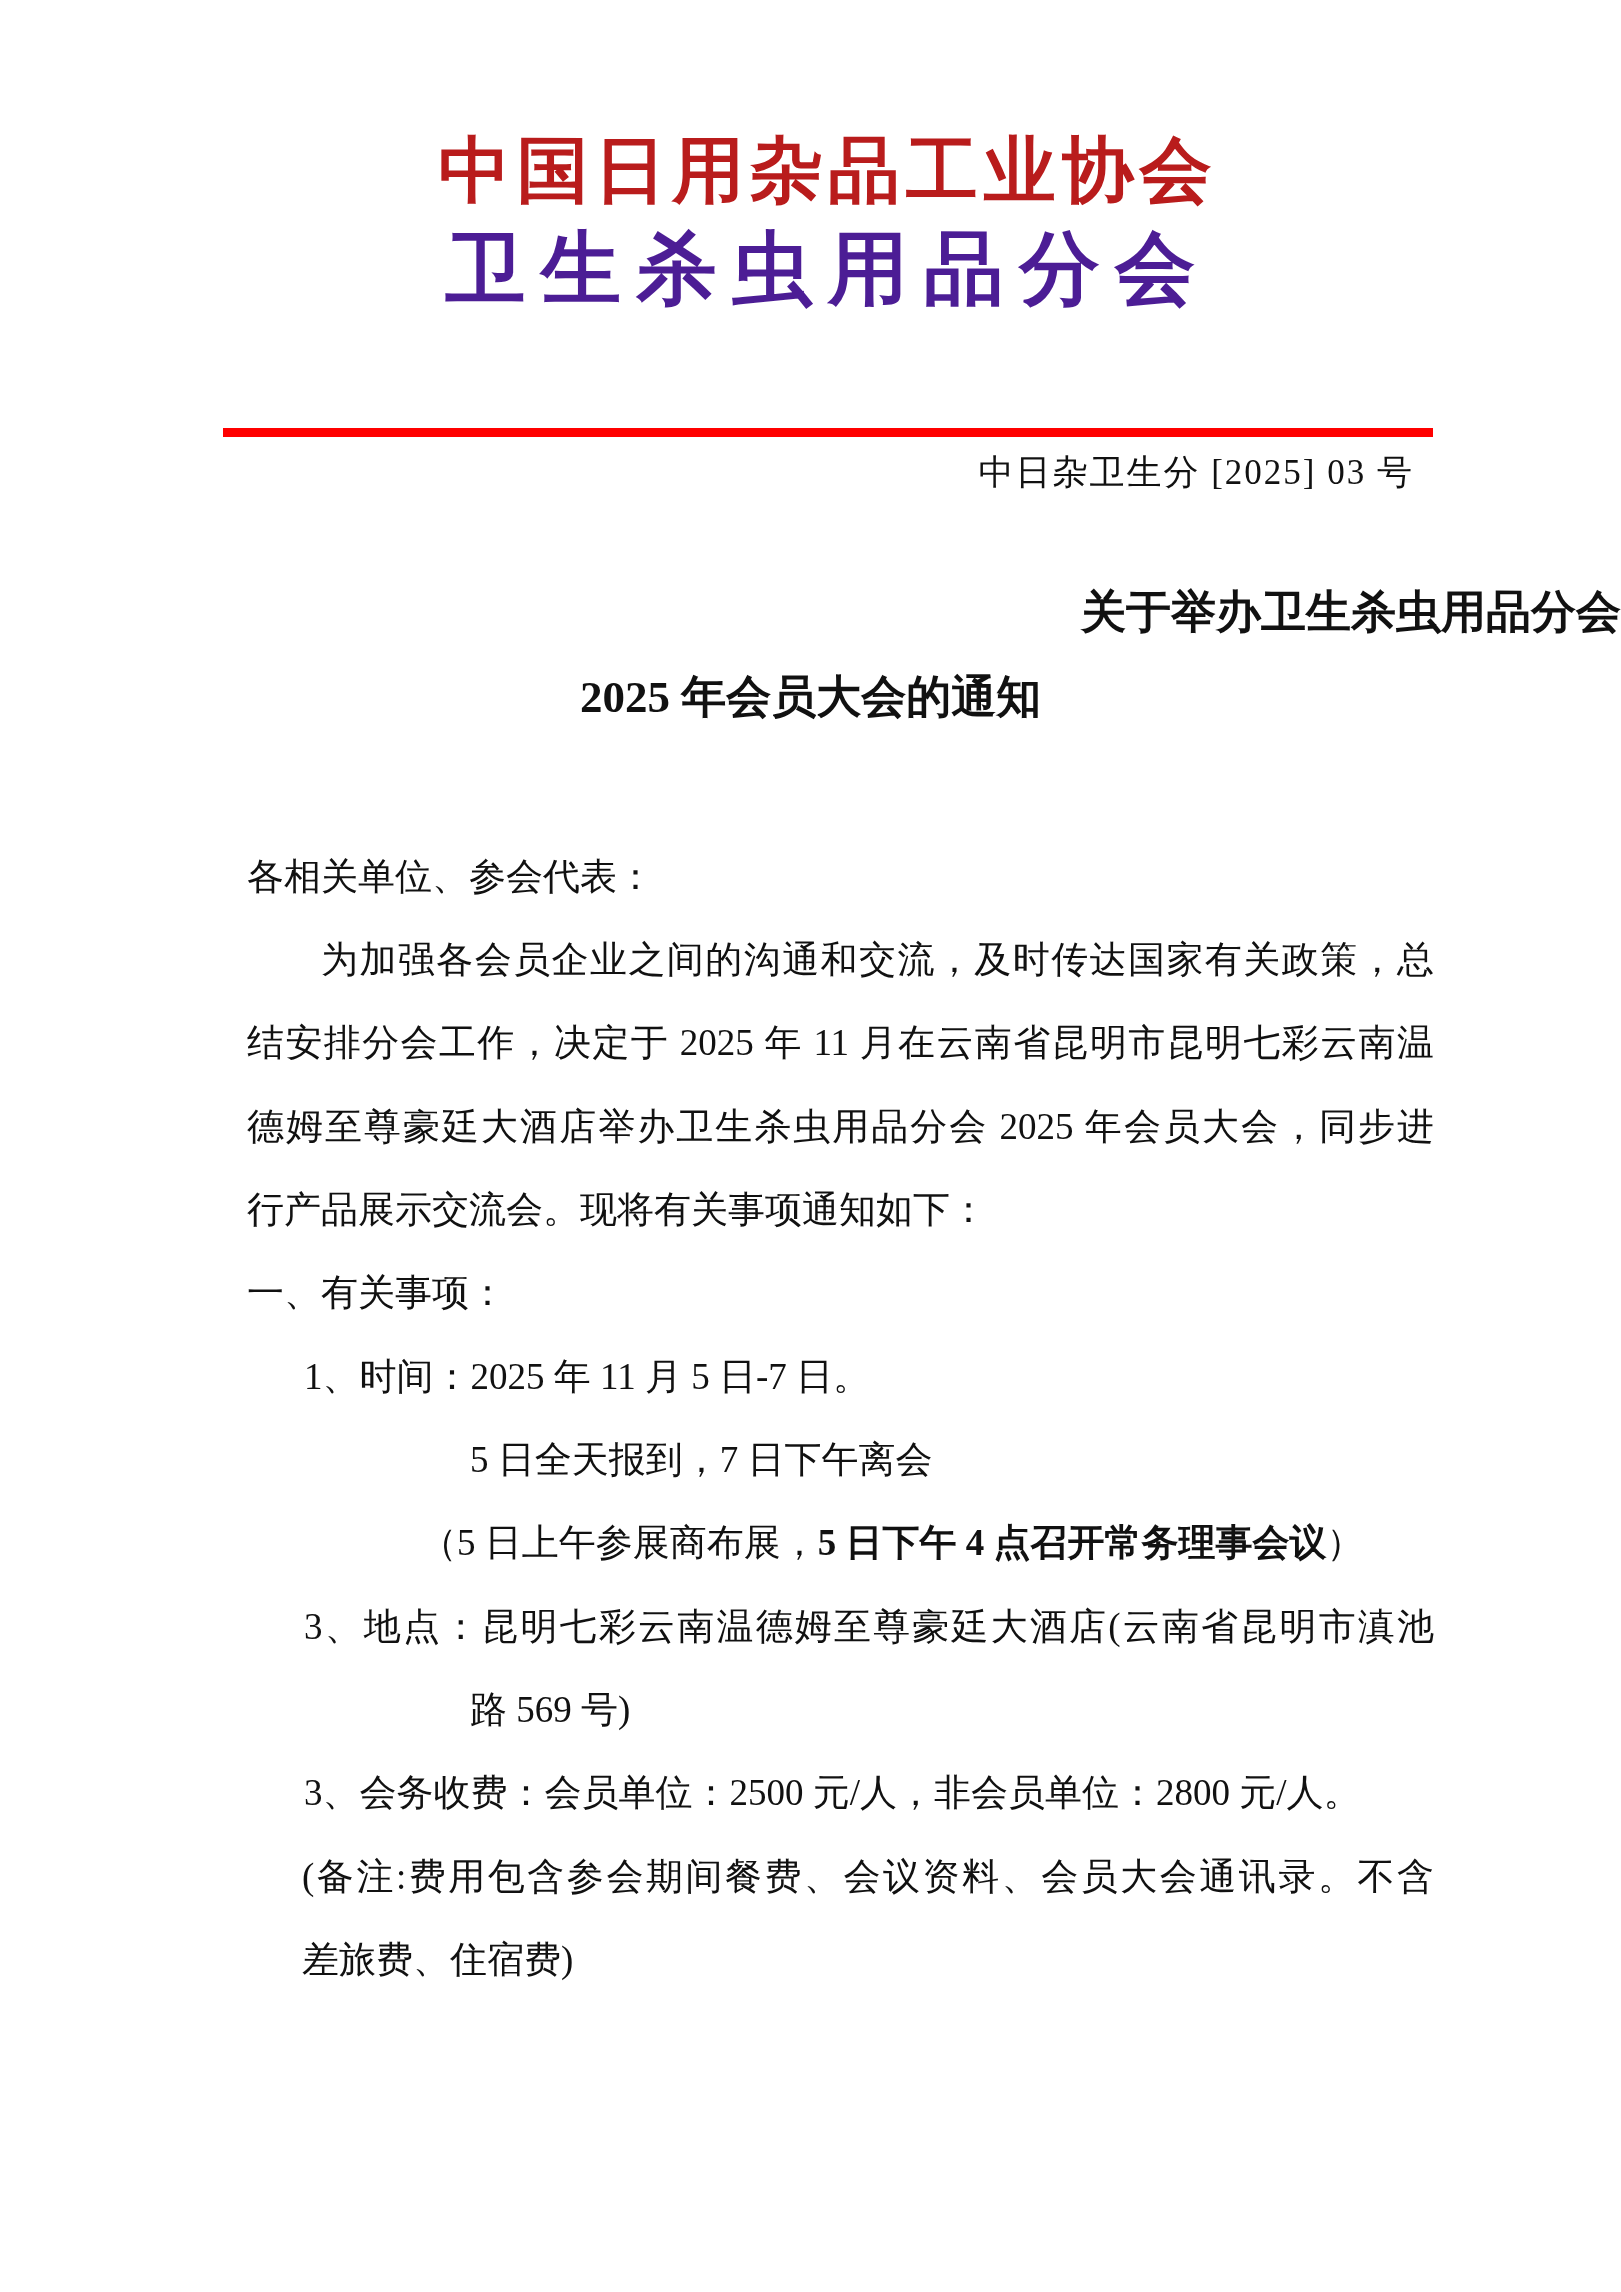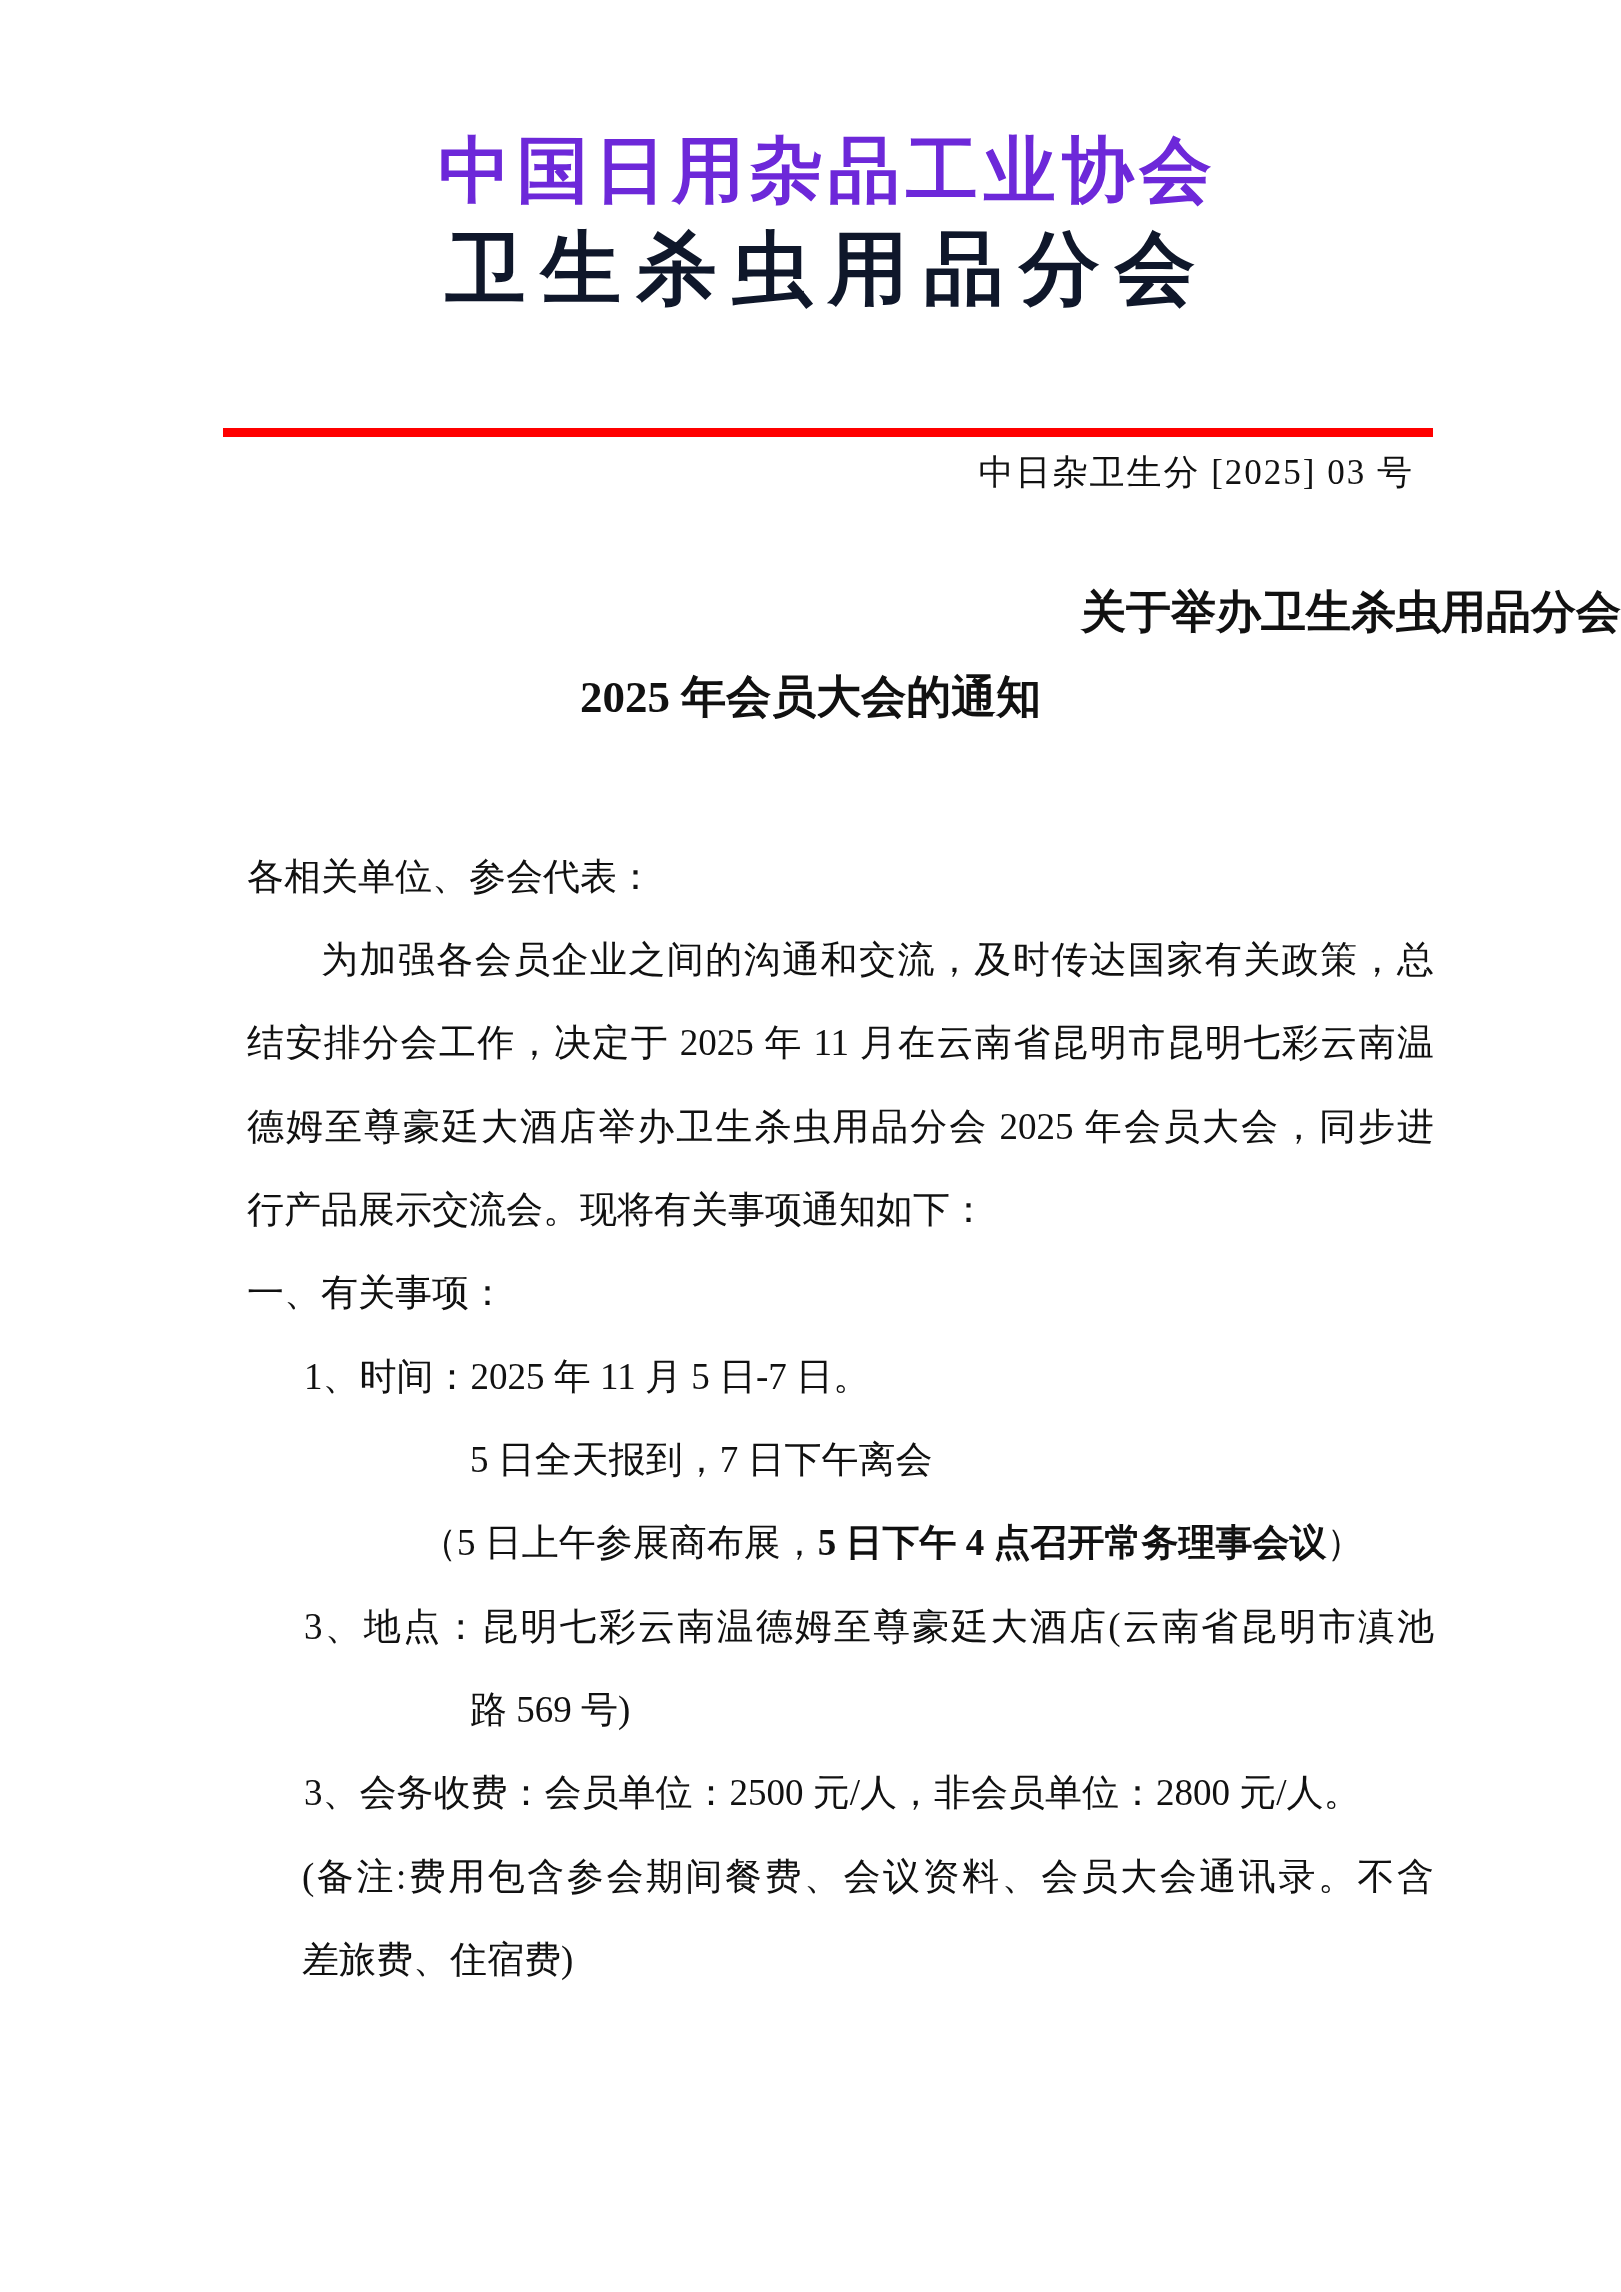--- a/index.html
+++ b/index.html
@@ -13,28 +13,28 @@
     overflow: hidden;
   }
   .abs { position: absolute; white-space: nowrap; }
 
   
   .org-line1 {
     top: 123px; left: 223px; width: 1210px;
     text-align: center;
     font-size: 72px; font-weight: bold;
     letter-spacing: 5.9px;
-    color: #6d28d9;
+    color: #b91c1c;
   }
   .org-line2 {
     top: 216px; left: 223px; width: 1210px;
     text-align: center;
     font-size: 80px; font-weight: bold;
     letter-spacing: 15.7px;
-    color: #0f172a;
+    color: #4c1d95;
   }
   .red-rule {
     position: absolute;
     top: 428px; left: 223px;
     width: 1210px; height: 8.8px;
     background: #ff0000;
   }
   .doc-number {
     top: 449px; left: 223px; width: 1191px;
     text-align: right;

